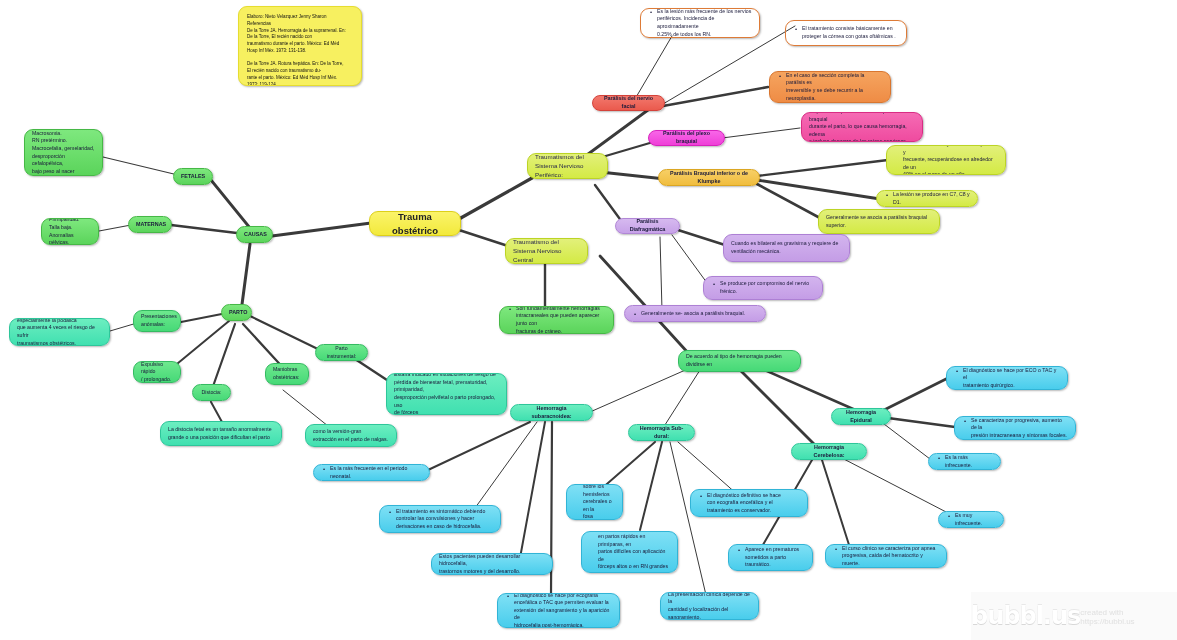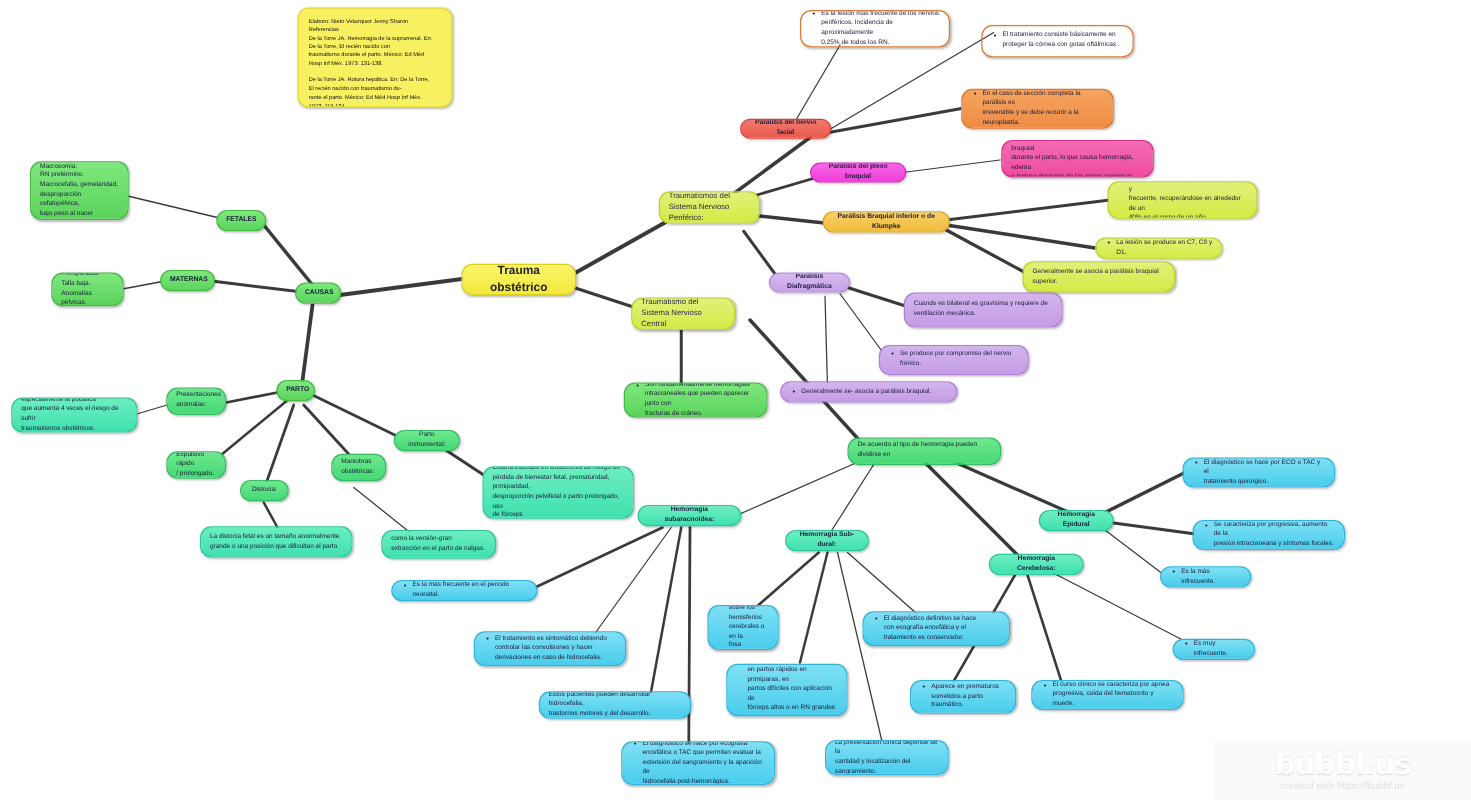--- a/index.html
+++ b/index.html
@@ -55,21 +55,21 @@
   .mid-node{font-size:6.2px;color:#2a2a4a;}
   .branch-node{font-size:5.4px;font-weight:bold;}
   .note-yellow{
     background:#f7f060;border:1px solid #e6dd30;border-radius:9px;
     font-size:4.5px;line-height:1.5;color:#111;
     align-items:flex-start;padding:7px 8px;
   }
   #watermark{
     position:absolute;right:0;bottom:0;width:206px;height:48px;z-index:2;
     background:#fafafa;
-    display:flex;flex-direction:column;align-items:center;justify-content:center;
+    display:flex;flex-direction:row;align-items:center;justify-content:center;
   }
   #wm-main{
     font-size:24px;font-weight:bold;letter-spacing:-1px;
     color:#ffffff;text-shadow:0 1px 0 #d8d8d8,0 -1px 0 #e8e8e8;
     font-family:"DejaVu Sans", sans-serif;line-height:1;
   }
   #wm-sub{font-size:8px;color:#e0e0e0;margin-top:1px;}
 </style>
 </head>
 <body>

